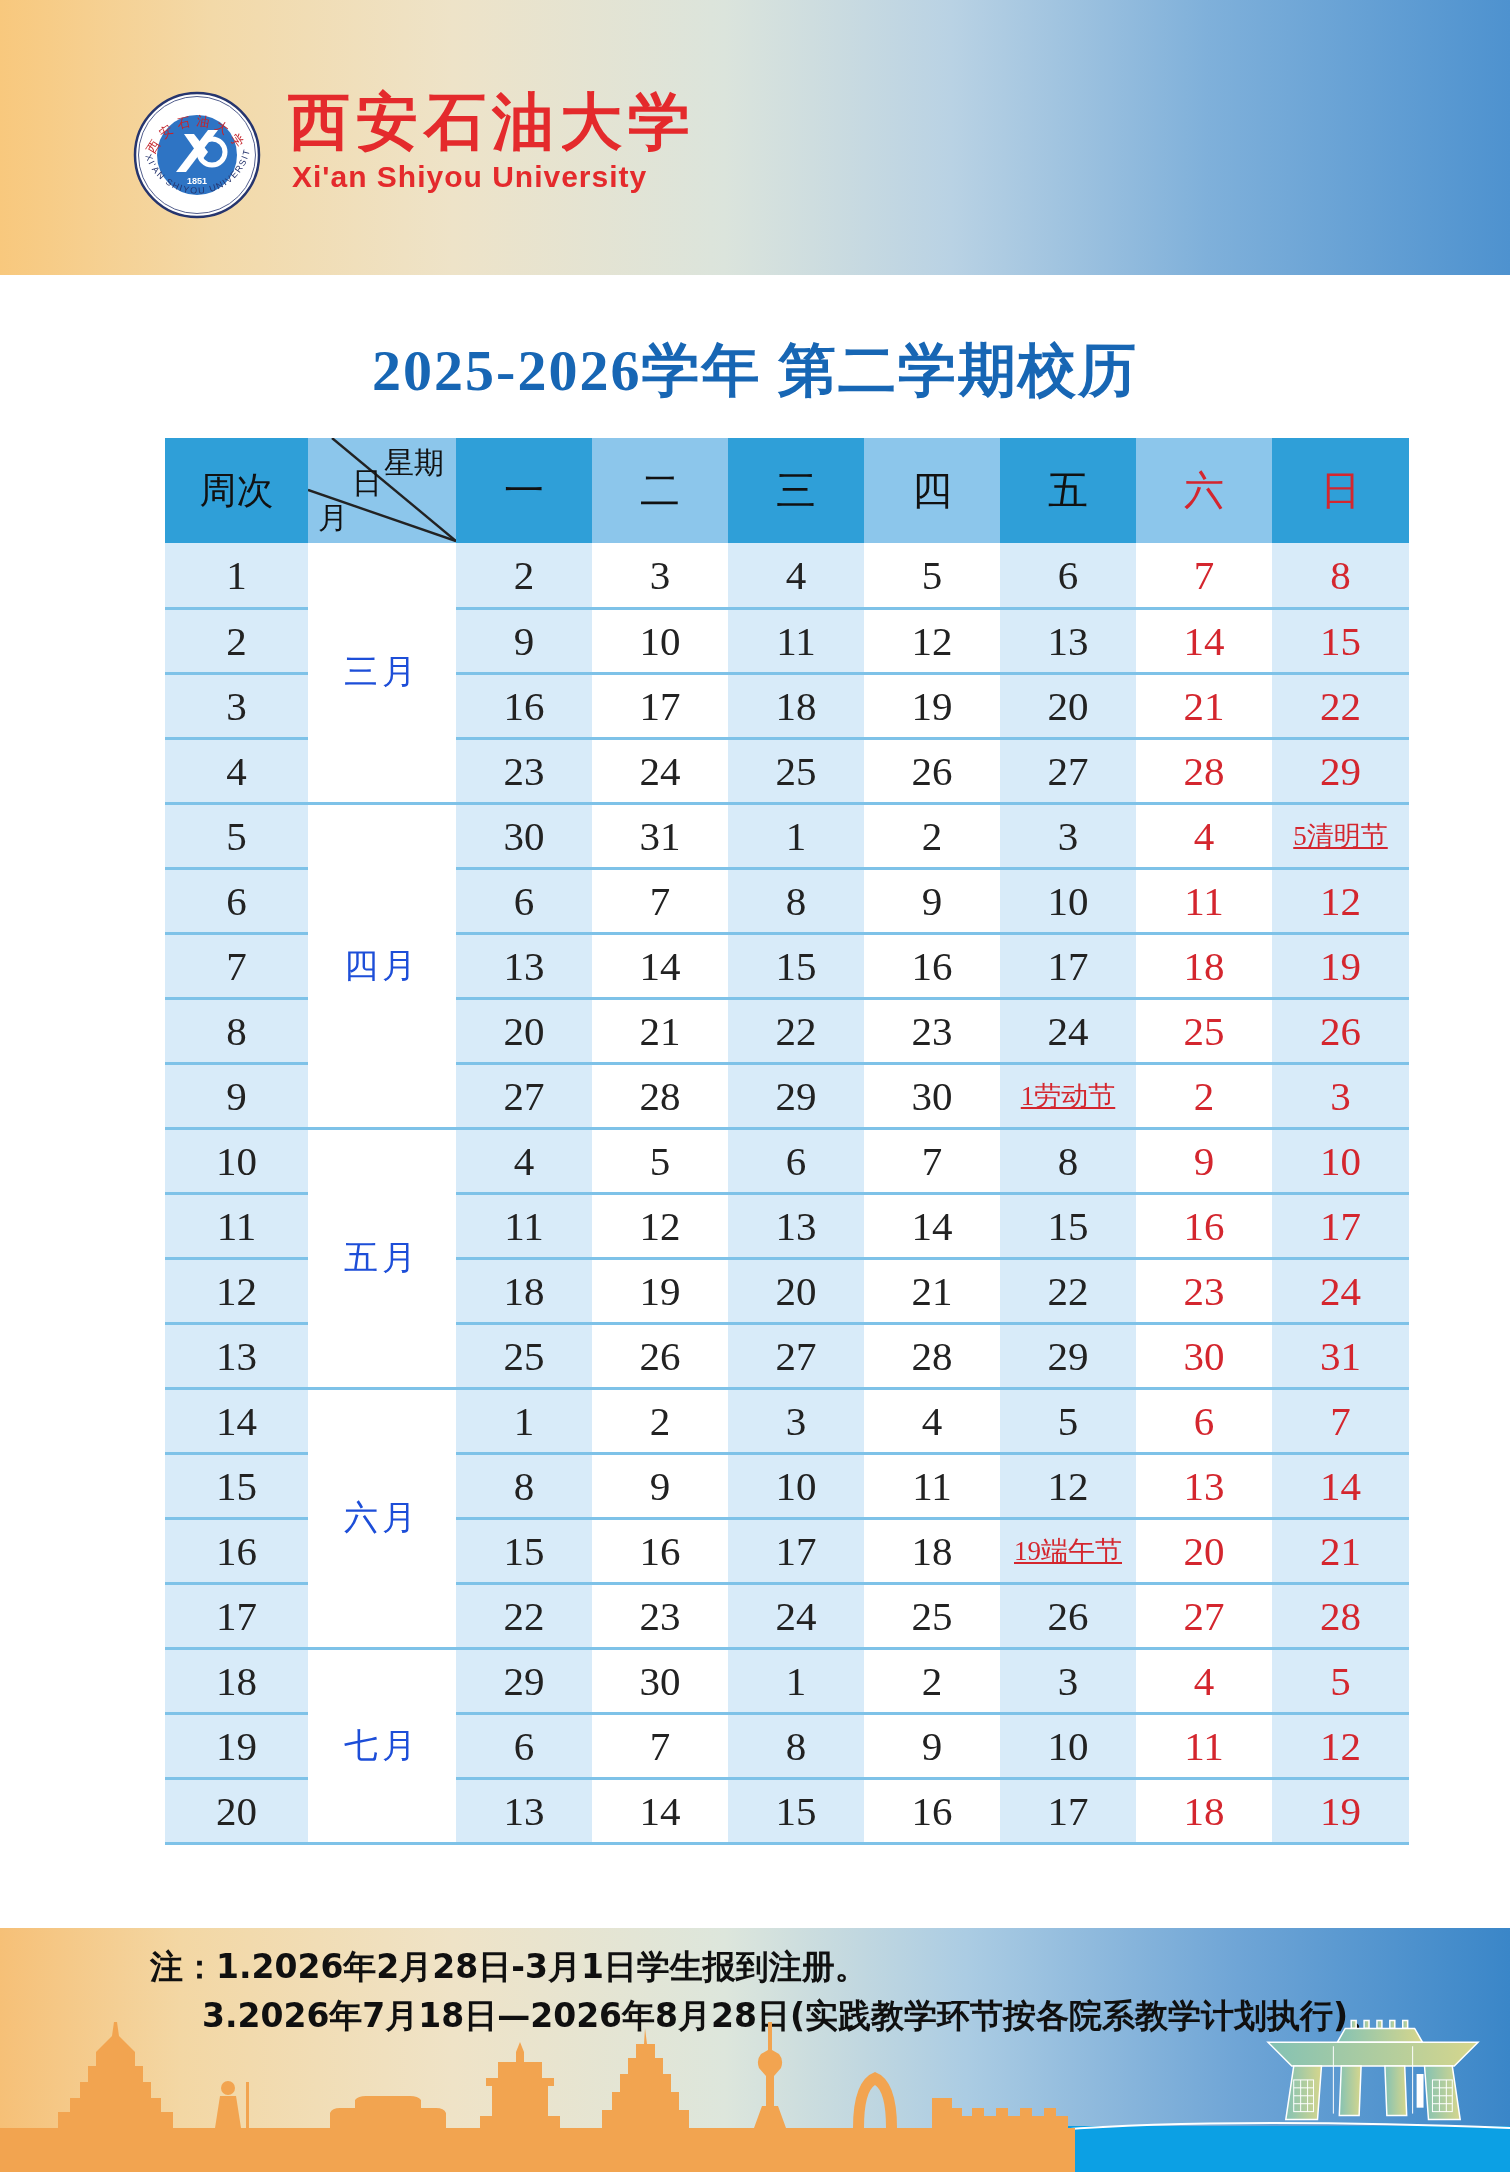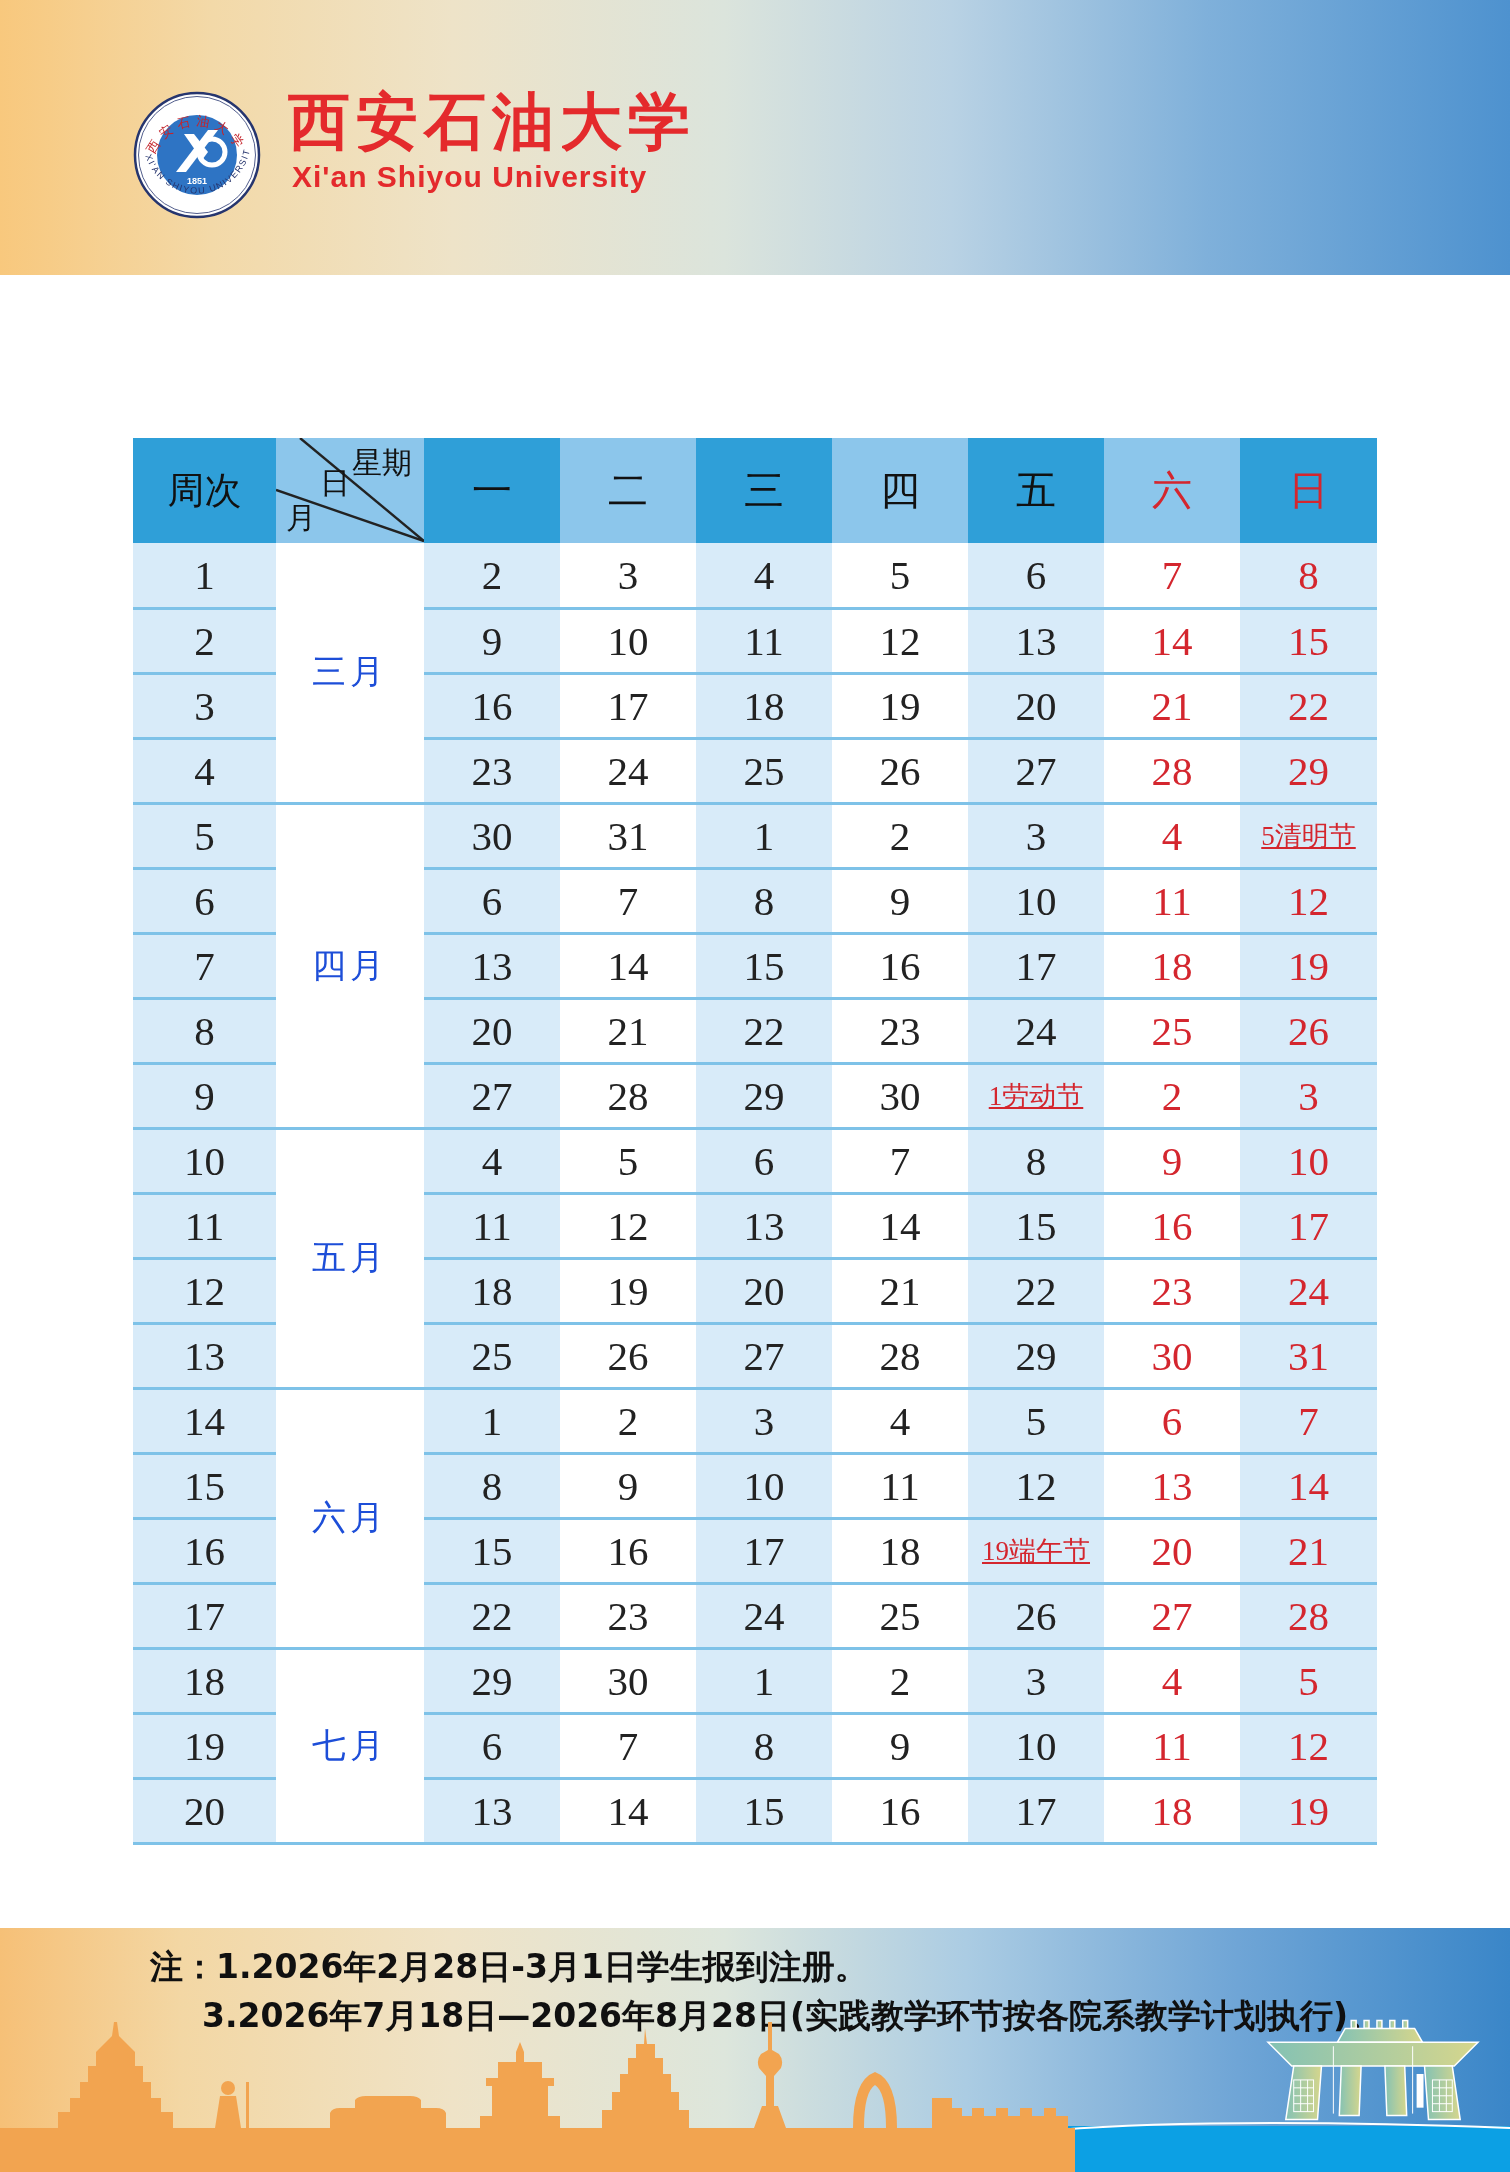--- a/index.html
+++ b/index.html
@@ -17,21 +17,21 @@
   .motto{position:absolute;right:105px;top:92px;font-size:50px;font-weight:900;color:#111;
     letter-spacing:16px;font-family:"DejaVu Serif",serif;white-space:nowrap;}
 
   
   .main-title{position:absolute;left:0;top:332px;width:1510px;text-align:center;
     font-size:58px;font-weight:900;color:#1766b4;letter-spacing:2px;
     font-family:"Liberation Serif",serif;}
 
   
   .calendar{position:absolute;left:133px;top:438px;width:1244px;}
-  table.cal{border-collapse:collapse;table-layout:fixed;width:1244px;}
+  table.cal{border-collapse:collapse;table-layout:fixed;width:1244px;margin-left:32px;}
   table.cal th,table.cal td{padding:0;text-align:center;vertical-align:middle;}
   table.cal thead tr{height:105px;}
   table.cal tbody tr{height:65px;}
   .h-dark{background:#2f9fd8;}
   .h-light{background:#8cc6eb;}
   th{font-weight:400;font-size:40px;color:#111;}
   th.red,td.red{color:#d4262e;}
   .c-week,.tint{background:#d8ebf9;}
   .white,.c-month{background:#ffffff;}
   tbody td{border-bottom:3px solid #7ec2e8;font-size:41px;color:#222;}
@@ -83,20 +83,21 @@
         <textPath href="#arcTop" startOffset="6%">西安石油大学</textPath>
       </text>
       <text font-size="9" fill="#26356e" letter-spacing="1.5" font-family="Liberation Sans, sans-serif">
         <textPath href="#arcBot" startOffset="4%">XI'AN SHIYOU UNIVERSITY</textPath>
       </text>
     </svg>
     <div class="uni-cn">西安石油大学</div>
     <div class="uni-en">Xi'an Shiyou University</div>
   </div>
 
+  <div class="main-title">2025-2026学年 第二学期校历</div>
 
   <div class="calendar">
     <table class="cal">
       <colgroup>
         <col style="width:143px">
           <col style="width:148px">
         <col style="width:136px">
           <col style="width:136px">
           <col style="width:136px">
         <col style="width:136px">

